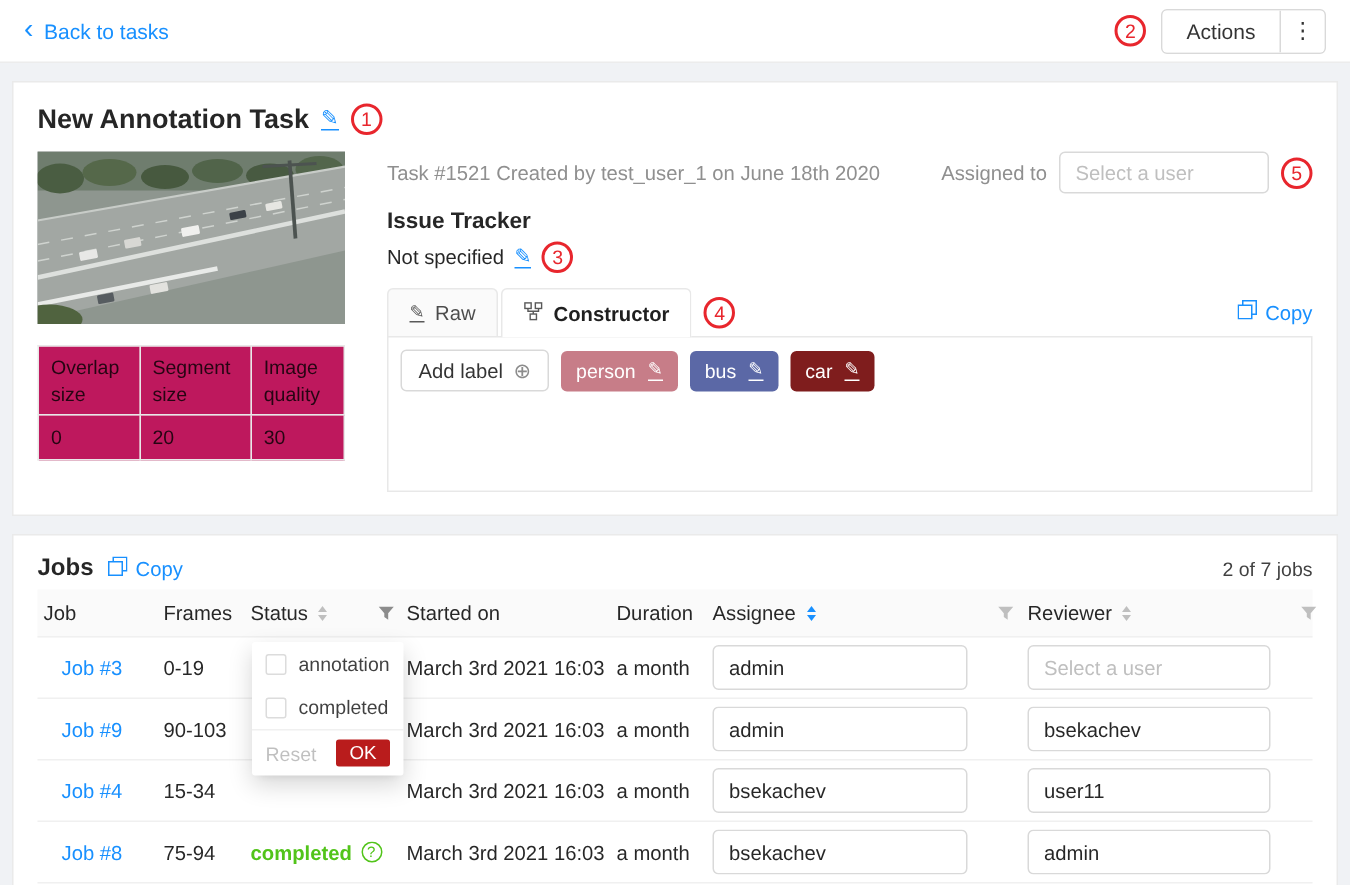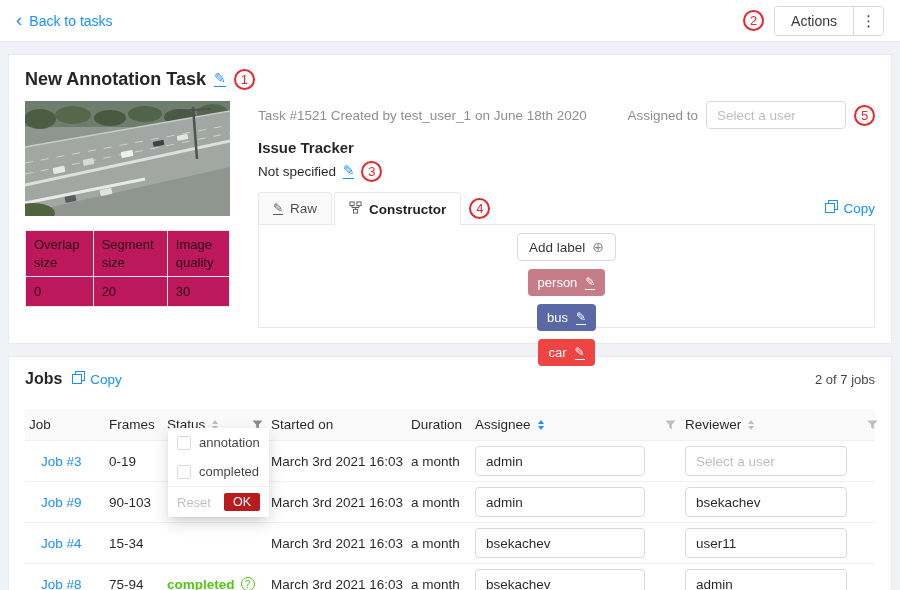--- a/index.html
+++ b/index.html
@@ -46,32 +46,32 @@
   .issue-value-row{display:flex;align-items:center;gap:7px;margin-top:5px;font-size:13.5px;}
   
   .tabs-row{display:flex;align-items:flex-end;margin-top:10px;}
   .tab{display:flex;align-items:center;gap:7px;padding:7px 14px;border:1px solid #e8e8e8;border-bottom:none;background:#fafafa;border-radius:4px 4px 0 0;font-size:13.5px;color:rgba(0,0,0,0.7);cursor:pointer;height:32px;}
   .tab + .tab{margin-left:2px;}
   .tab.active{background:#fff;color:rgba(0,0,0,0.88);font-weight:600;position:relative;z-index:2;margin-bottom:-1px;height:33px;}
   .tab .pencil{border-bottom:1.2px solid currentColor;line-height:1;font-size:12px;color:#595959;}
   .tabs-row .ann{margin-left:8px;align-self:center;}
   .copy-link{margin-left:auto;align-self:center;display:flex;align-items:center;gap:5px;color:#1890ff;font-size:13.5px;cursor:pointer;text-decoration:none;}
   .panel{border:1px solid #e8e8e8;height:104px;padding:8px;position:relative;z-index:1;background:#fff;}
-  .labels-row{display:flex;align-items:center;gap:8px;flex-direction:column;}
+  .labels-row{display:flex;align-items:center;gap:8px;}
   .add-label{display:flex;align-items:center;gap:7px;border:1px solid #d9d9d9;border-radius:4px;background:#fff;padding:0 11px;height:28px;font-size:13.5px;font-family:inherit;cursor:pointer;color:rgba(0,0,0,0.8);}
   .plus{color:#8c8c8c;font-size:14px;line-height:1;}
   .chip{display:inline-flex;align-items:center;gap:8px;border-radius:4px;padding:0 10px;height:27px;color:#fff;font-size:13px;cursor:pointer;}
   .chip .edit-icon{font-size:12px;color:#fff;border-bottom:1.2px solid #fff;}
   
   .jobs-card{height:240px;padding:10px 16px;position:relative;}
   .jobs-header{display:flex;align-items:center;gap:10px;height:24px;}
   .jobs-title{font-size:16px;font-weight:700;}
   .jobs-count{margin-left:auto;font-size:13px;color:rgba(0,0,0,0.75);}
   .jgrid{display:grid;grid-template-columns:80px 58px 104px 140px 64px 190px 20px 182px 14px;align-items:center;}
-  .thead{margin-top:18px;background:#fafafa;border-bottom:1px solid #f0f0f0;height:32px;font-size:13.5px;}
+  .thead{margin-top:2px;background:#fafafa;border-bottom:1px solid #f0f0f0;height:32px;font-size:13.5px;}
   .th{display:flex;align-items:center;gap:5px;padding:0 4px;color:rgba(0,0,0,0.85);height:100%;}
   .sorter{display:flex;flex-direction:column;gap:2px;margin-left:2px;}
   .cu{width:0;height:0;border-left:3.5px solid transparent;border-right:3.5px solid transparent;border-bottom:4.5px solid #bfbfbf;}
   .cd{width:0;height:0;border-left:3.5px solid transparent;border-right:3.5px solid transparent;border-top:4.5px solid #bfbfbf;}
   .sorter.active .cu{border-bottom-color:#1890ff;}
   .sorter.active .cd{border-top-color:#1890ff;}
   .funnel{display:flex;align-items:center;cursor:pointer;}
   .funnel.right{margin-left:auto;}
   .tr{height:41px;border-bottom:1px solid #f0f0f0;font-size:13.5px;}
   .td{padding:0 4px;display:flex;align-items:center;overflow:hidden;white-space:nowrap;}
@@ -212,21 +212,21 @@
             <span class="plus">⊕</span>
           </button>
           <span class="chip" style="background: rgb(199, 125, 136);">
             <span>person</span>
             <span class="edit-icon">✎</span>
           </span>
           <span class="chip" style="background: rgb(91, 104, 166);">
             <span>bus</span>
             <span class="edit-icon">✎</span>
           </span>
-          <span class="chip" style="background: #ef4444;">
+          <span class="chip" style="background: #7f1d1d;">
             <span>car</span>
             <span class="edit-icon">✎</span>
           </span>
         </div>
       </div>
     </div>
   </div>
 </section>
 
 <section class="card jobs-card">

